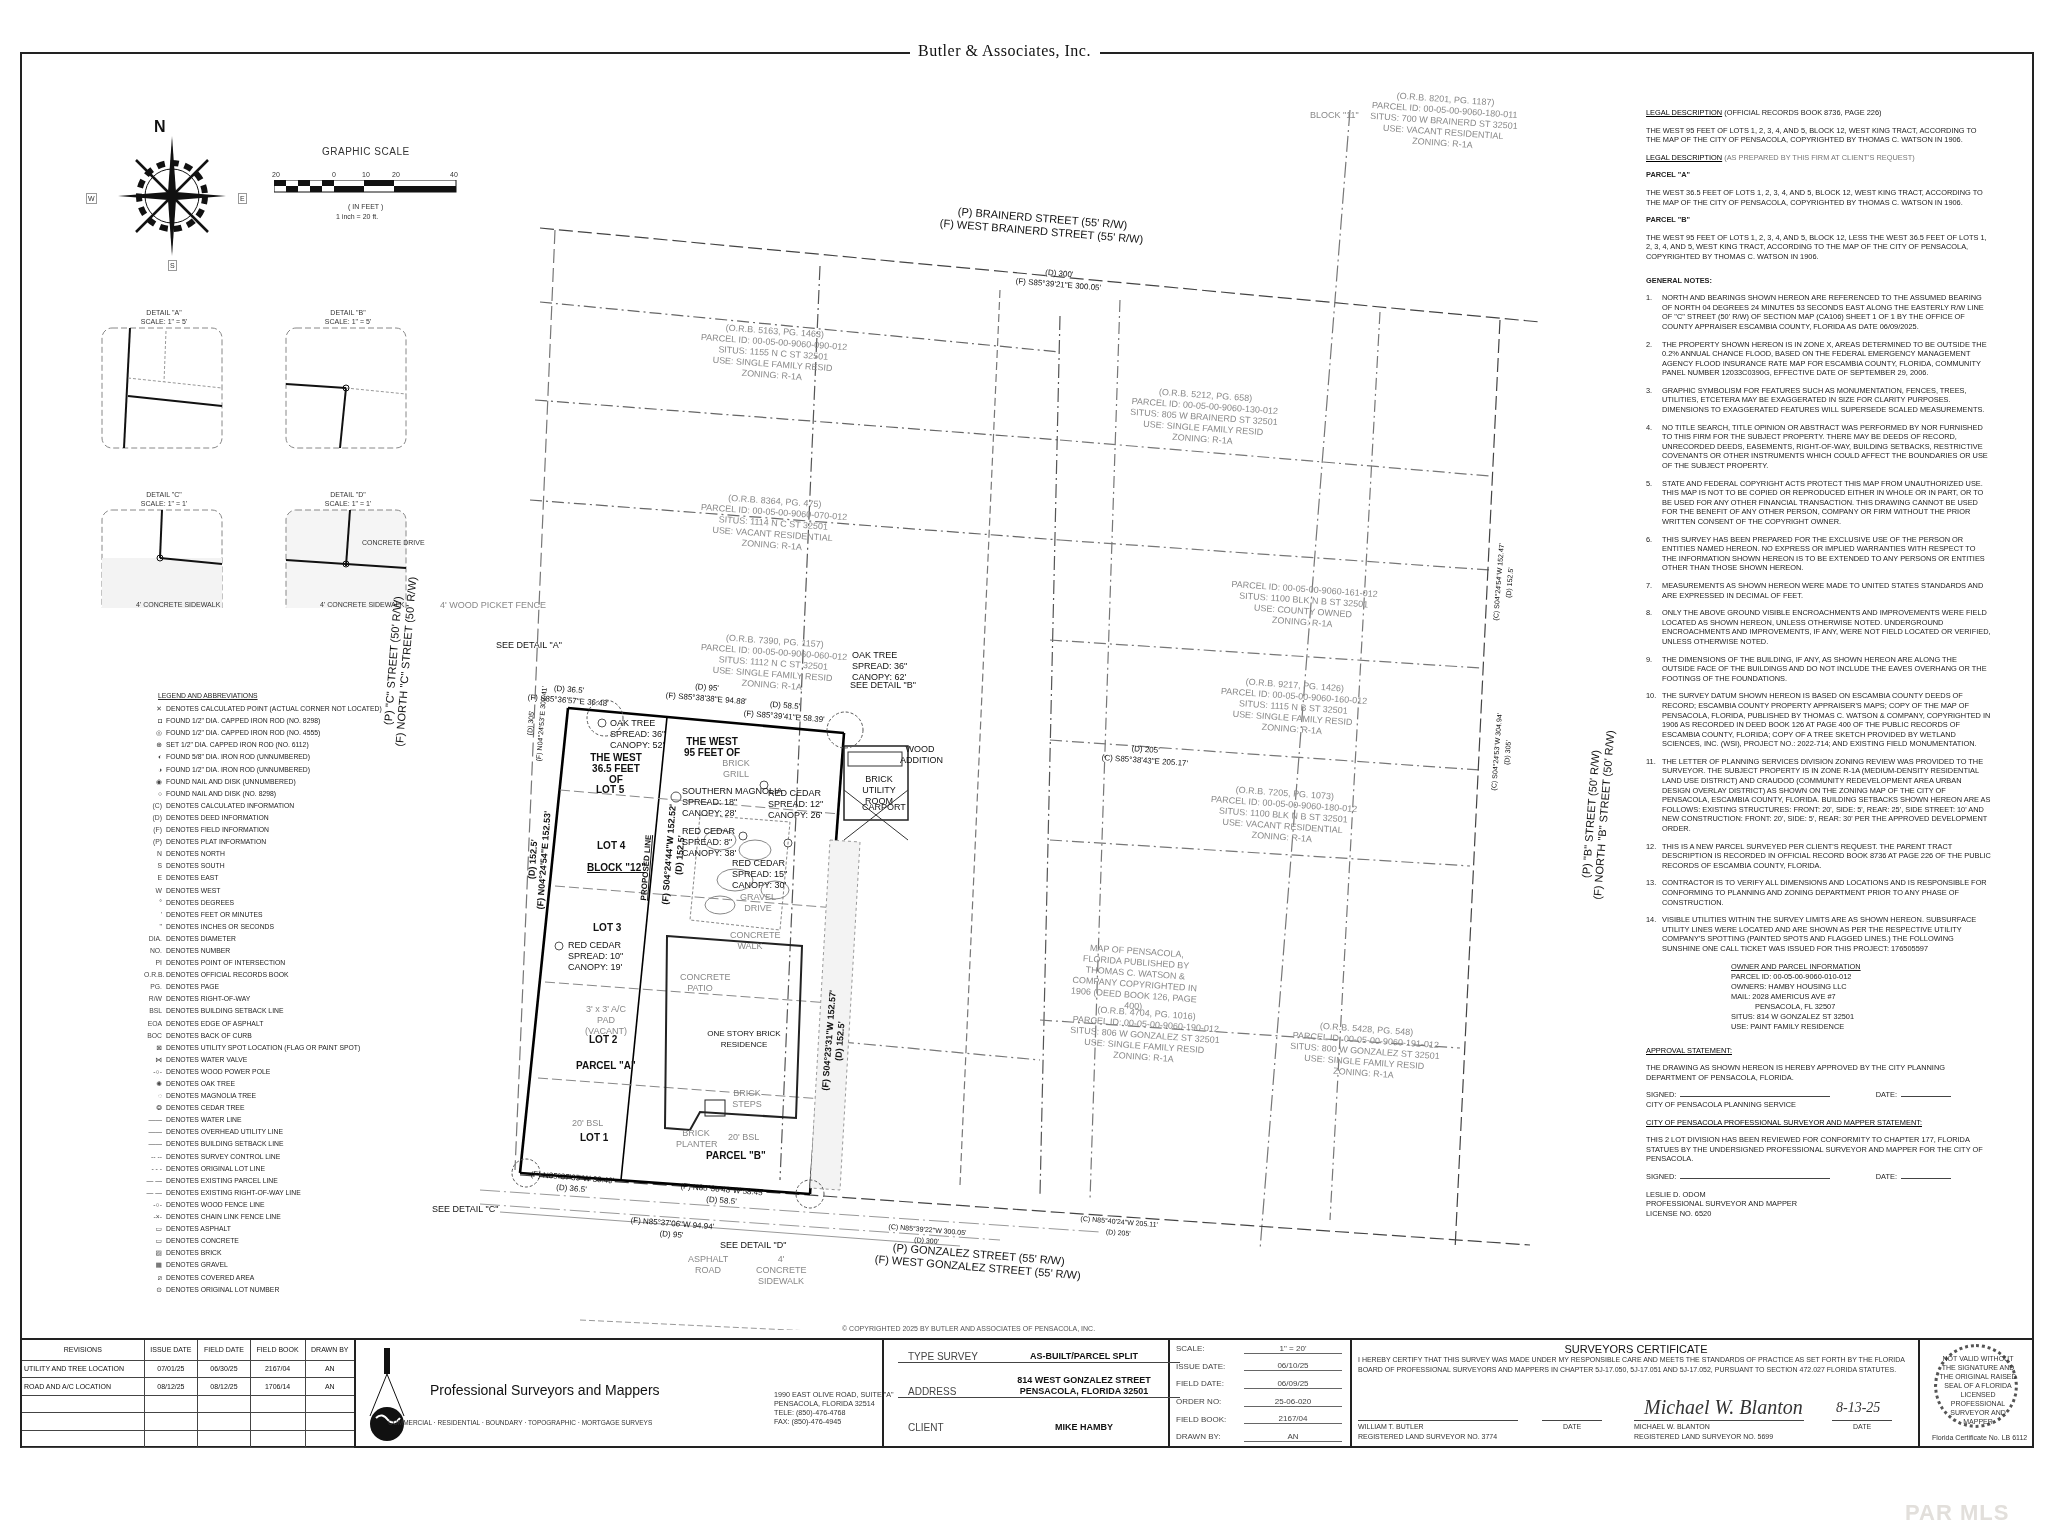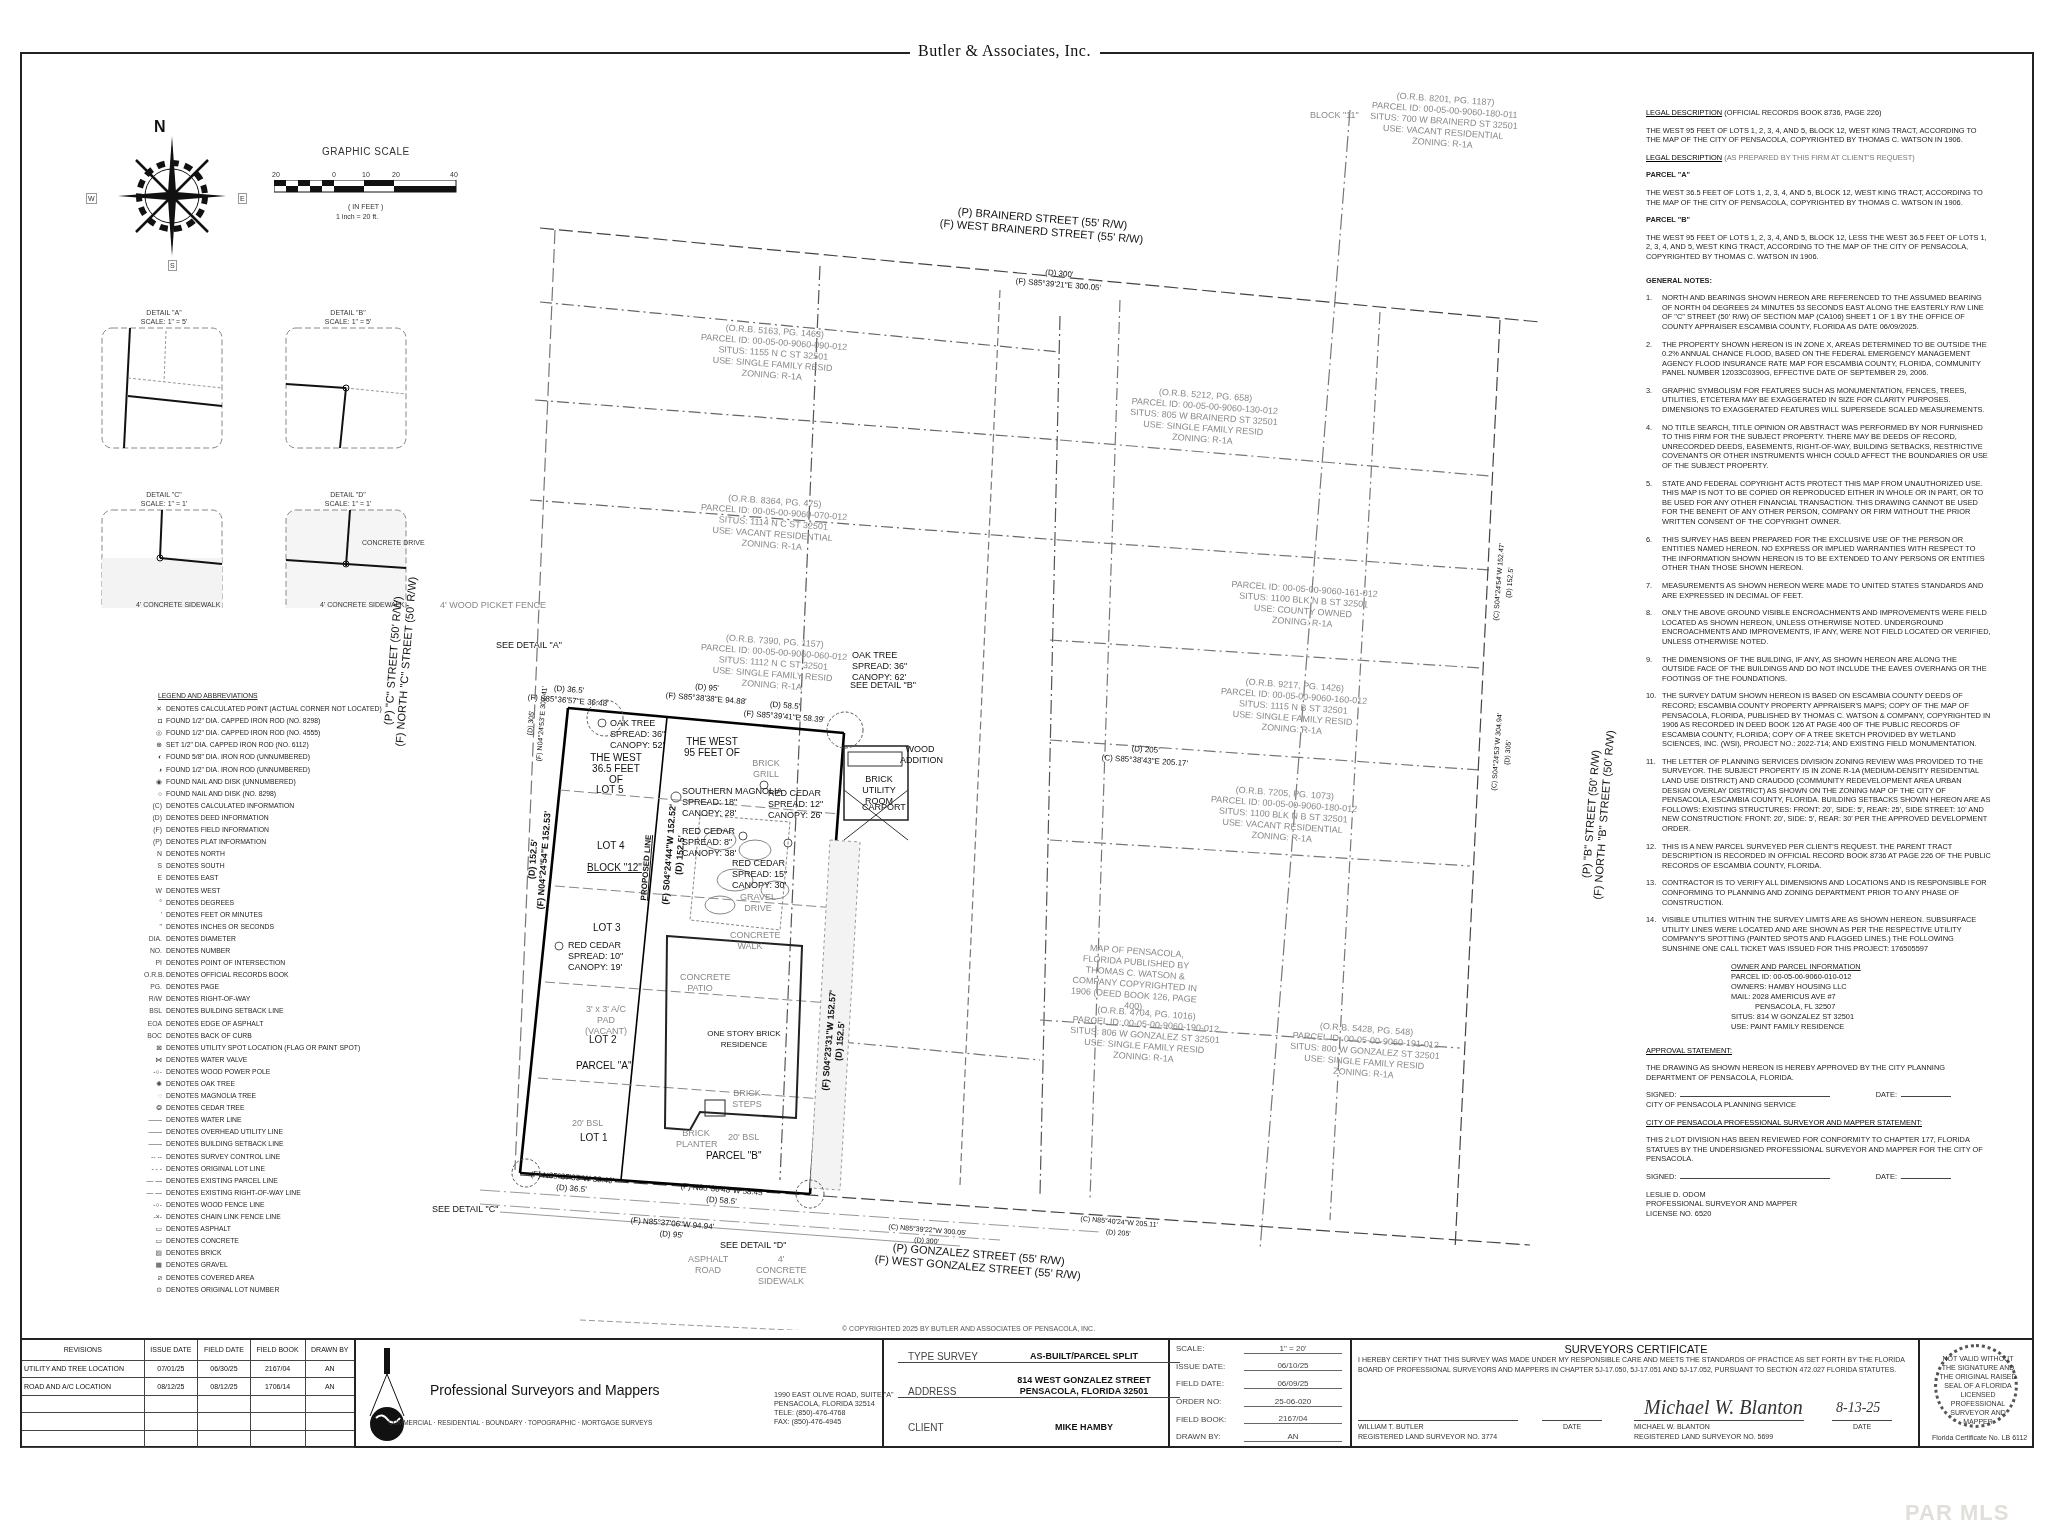--- a/index.html
+++ b/index.html
@@ -55,21 +55,21 @@
   .cert .scrawl{position:absolute;left:290px;top:56px;font-family:"Liberation Serif",serif;font-style:italic;font-size:20px;color:#333}
   .cert .sdate{position:absolute;left:482px;top:60px;font-family:"Liberation Serif",serif;font-style:italic;font-size:14px;color:#333}
   .seal{position:absolute;left:1902px;top:0;width:110px;height:106px}
   .seal .ring{position:absolute;left:10px;top:4px;width:84px;height:84px;border-radius:50%;border:3px dotted #555}
   .seal .txt{position:absolute;left:14px;top:14px;width:80px;text-align:center;font-size:7px;line-height:9px;color:#333}
   .seal .lb{position:absolute;left:8px;top:94px;font-size:7px;color:#333}
   .copyright{position:absolute;left:842px;top:1325px;font-size:7px;color:#555}
   .watermark{position:absolute;left:1905px;top:1500px;font-size:22px;color:#e2dfdb;font-weight:bold;letter-spacing:1px}
   .street{position:absolute;font-size:11px;white-space:nowrap;color:#111;text-align:center;line-height:13px}
   .lbl{position:absolute;font-size:9px;white-space:nowrap;text-align:center;line-height:11px;color:#111}
-  .lblb{font-weight:normal;font-size:10px}
+  .lblb{font-weight:bold;font-size:10px}
   .grey{color:#888}
 </style>
 </head>
 <body>
 
 <div class="sheet">
 
   <div class="hdr-line" style="left:20px;width:890px"></div>
   <div class="hdr-line" style="left:1100px;width:934px"></div>
   <div class="hdr-title">Butler &amp; Associates, Inc.</div>
@@ -534,21 +534,21 @@
   <div class="lbl" style="left:638px;top:900px;font-size:8px;font-weight:bold;transform:rotate(-85.5deg);transform-origin:left top;text-decoration:underline">PROPOSED LINE</div>
   <div class="lbl tiny" style="left:856px;top:774px;width:46px;white-space:normal">BRICK UTILITY ROOM</div>
   <div class="lbl tiny" style="left:862px;top:802px">CARPORT</div>
   <div class="lbl tiny" style="left:900px;top:744px;width:40px;white-space:normal">WOOD ADDITION</div>
   <div class="lbl tiny grey" style="left:740px;top:892px;width:36px;white-space:normal">GRAVEL DRIVE</div>
   <div class="lbl tiny grey" style="left:730px;top:930px;width:40px;white-space:normal">CONCRETE WALK</div>
   <div class="lbl tiny grey" style="left:680px;top:972px;width:40px;white-space:normal">CONCRETE PATIO</div>
   <div class="lbl tiny grey" style="left:676px;top:1128px;width:40px;white-space:normal">BRICK PLANTER</div>
   <div class="lbl tiny grey" style="left:727px;top:1088px;width:40px;white-space:normal">BRICK STEPS</div>
   <div class="lbl tiny grey" style="left:584px;top:1004px;width:44px;white-space:normal">3' x 3' A/C PAD (VACANT)</div>
-  <div class="lbl tiny grey" style="left:752px;top:758px;width:28px;white-space:normal">BRICK GRILL</div>
+  <div class="lbl tiny grey" style="left:722px;top:758px;width:28px;white-space:normal">BRICK GRILL</div>
   <div class="lbl tiny grey" style="left:688px;top:1254px;width:40px;white-space:normal">ASPHALT ROAD</div>
   <div class="lbl tiny grey" style="left:756px;top:1254px;width:50px;white-space:normal">4' CONCRETE SIDEWALK</div>
   <div class="lbl tiny" style="left:496px;top:640px">SEE DETAIL "A"</div>
   <div class="lbl tiny" style="left:850px;top:680px">SEE DETAIL "B"</div>
   <div class="lbl tiny" style="left:432px;top:1204px">SEE DETAIL "C"</div>
   <div class="lbl tiny" style="left:720px;top:1240px">SEE DETAIL "D"</div>
   <div class="lbl tiny grey" style="left:440px;top:600px">4' WOOD PICKET FENCE</div>
   <div class="lbl tiny grey" style="left:572px;top:1118px">20' BSL</div>
   <div class="lbl tiny grey" style="left:728px;top:1132px">20' BSL</div>
 

